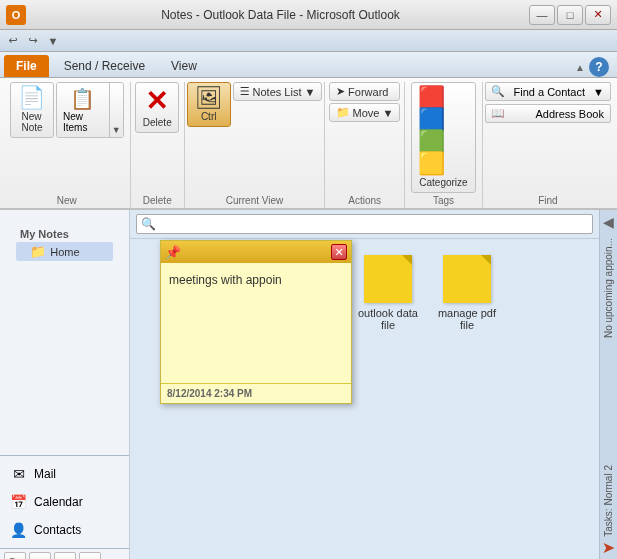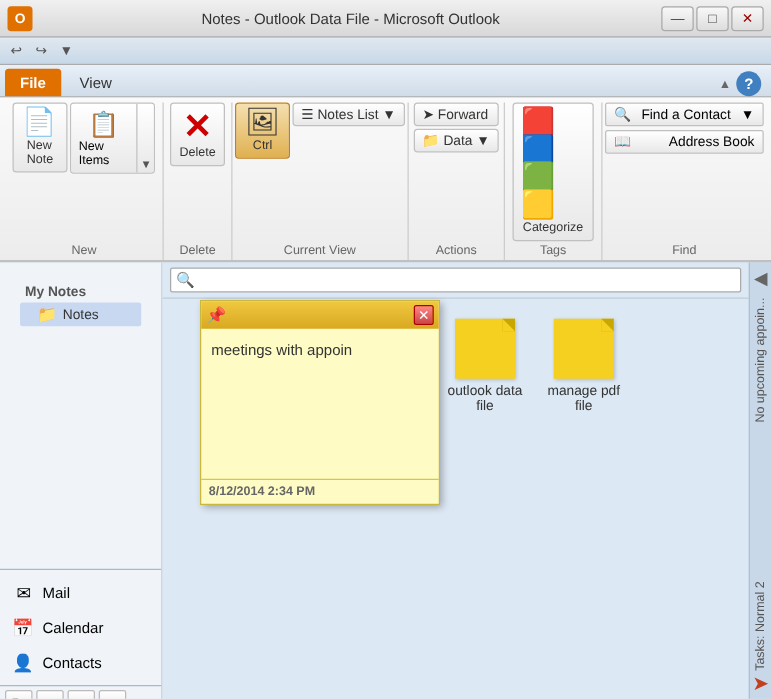--- a/index.html
+++ b/index.html
@@ -478,20 +478,21 @@
 </div>
 
 <div class="quick-access">
   <div class="qa-btn">↩</div>
   <div class="qa-btn">↪</div>
   <div class="qa-btn">▼</div>
 </div>
 
 <div class="ribbon-tabs">
   <div class="ribbon-tab-file">File</div>
+  <div class="ribbon-tab">Send / Receive</div>
   <div class="ribbon-tab">View</div>
   <div style="flex:1; display:flex; align-items:center; justify-content:flex-end; padding-right:4px; gap:4px;">
     <span style="font-size:10px; color:#666;">▲</span>
     <div class="help-btn">?</div>
   </div>
 </div>
 
 <div class="ribbon">
 
   <div class="ribbon-group">
@@ -543,21 +544,21 @@
   </div>
 
   <div class="ribbon-group">
     <div class="ribbon-btn-small-group">
       <div class="ribbon-btn-small">
         <span>➤</span>
         <span>Forward</span>
       </div>
       <div class="ribbon-btn-small">
         <span>📁</span>
-        <span>Data ▼</span>
+        <span>Move ▼</span>
       </div>
     </div>
     <div class="ribbon-group-label">Actions</div>
   </div>
 
   <div class="ribbon-group">
     <div class="ribbon-btn-large">
       <div class="icon-large" style="font-size:22px;">🟥🟦<br>🟩🟨</div>
       <span>Categorize</span>
     </div>
@@ -581,21 +582,21 @@
 </div>
 
 <div class="main-layout">
 
   <div class="sidebar">
     <div class="sidebar-nav-tree">
       <div class="tree-parent-label">My Notes</div>
       <div class="tree-item selected">
         <span class="tree-arrow"></span>
         <span class="tree-folder-icon">📁</span>
-        <span class="tree-label">Notes</span>
+        <span class="tree-label">Home</span>
       </div>
     </div>
     <div class="sidebar-nav-bottom">
       <div class="nav-bottom-item">
         <div class="nav-bottom-icon">✉</div>
         <span>Mail</span>
       </div>
       <div class="nav-bottom-item">
         <div class="nav-bottom-icon">📅</div>
         <span>Calendar</span>

